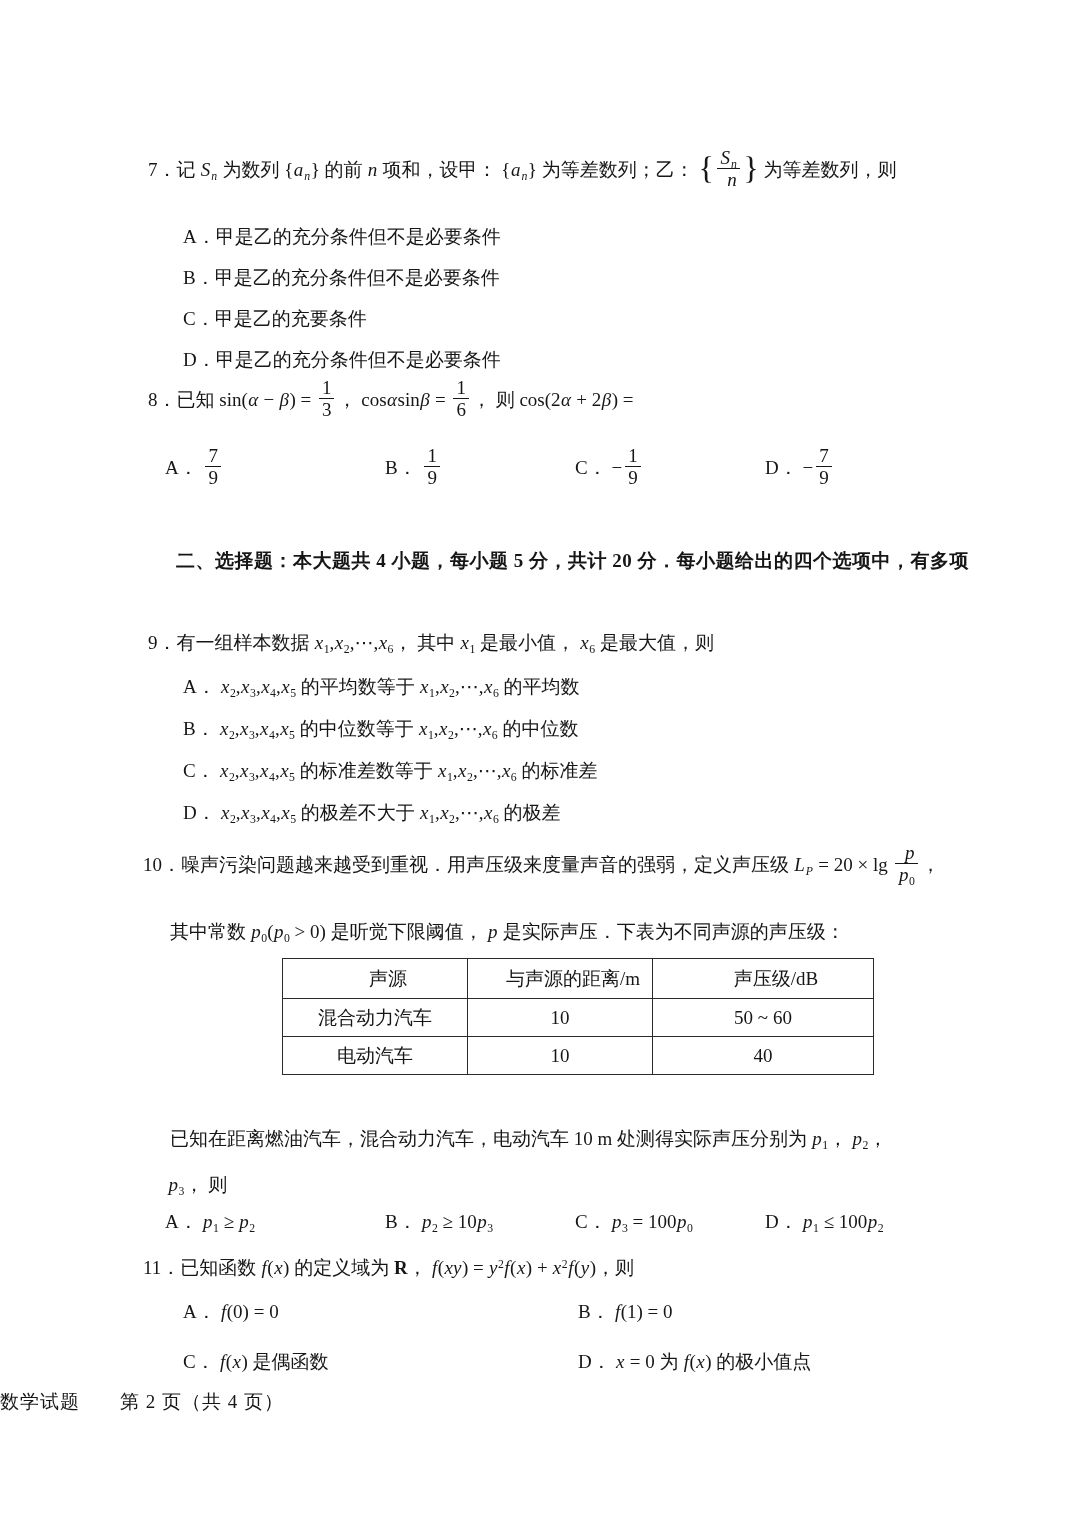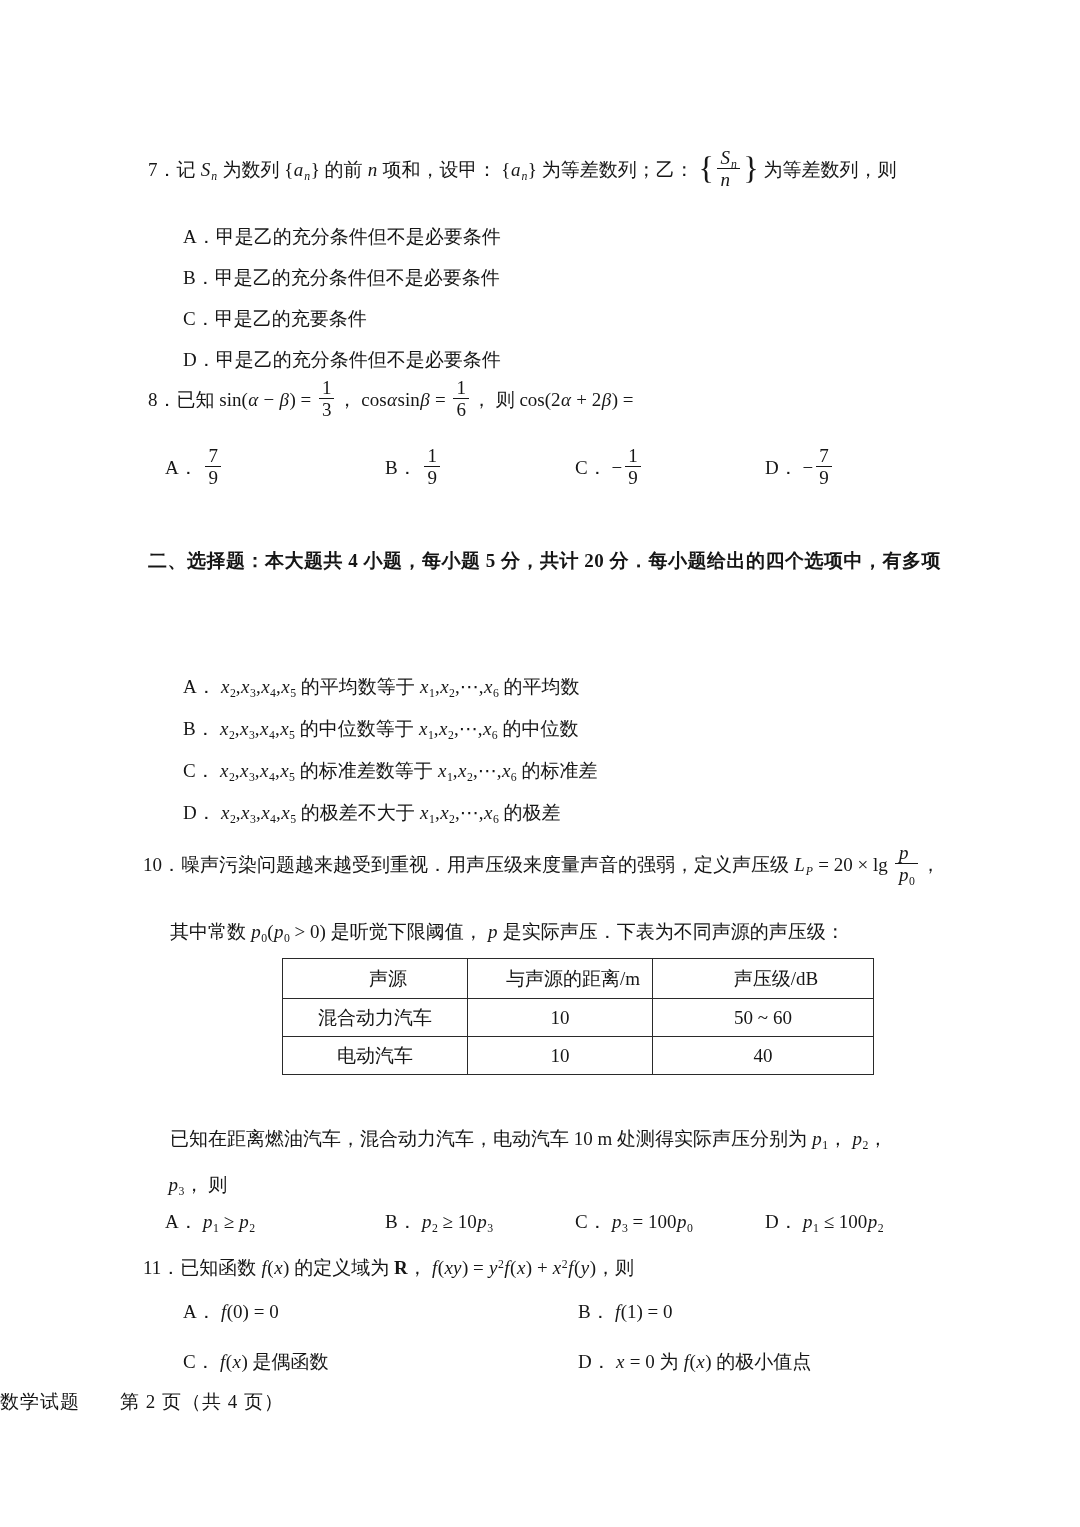--- a/index.html
+++ b/index.html
@@ -6,27 +6,27 @@
   .page{
     position:relative;
     width:1080px;height:1527px;
     background:#ffffff;
     font-family:"Liberation Serif","DejaVu Serif",serif;
     color:#161616;
     font-size:19px;
     overflow:hidden;
   }
   .ln{position:absolute;white-space:nowrap;line-height:30px;}
-  .hd{font-weight:bold;letter-spacing:0.5px;}
+  .hd{font-weight:bold;letter-spacing:0.5px;margin-left:28px;}
   .vi{font-style:italic;font-family:"Liberation Serif","DejaVu Serif",serif;padding:0 0.5px;}
   .vb{font-weight:bold;}
   sub{font-size:62%;vertical-align:-0.30em;line-height:0;}
   sup{font-size:62%;vertical-align:0.55em;line-height:0;}
   .frac{display:inline-block;vertical-align:middle;transform:translateY(-3px);
-        text-align:left;line-height:1.12;margin:0 3px;}
+        text-align:right;line-height:1.12;margin:0 3px;}
   .frac .num{display:block;padding:0 3px;}
   .frac .den{display:block;border-top:1.4px solid #161616;padding:0 3px;}
   .big{display:inline-block;font-size:170%;line-height:1;vertical-align:middle;transform:translateY(-4px);}
   .optrow{position:absolute;left:150px;width:880px;}
   .optrow .opt{position:absolute;white-space:nowrap;line-height:30px;}
   table.qtable{position:absolute;top:958px;left:282px;border-collapse:collapse;
                font-size:19px;color:#161616;}
   table.qtable th,table.qtable td{
     border:1.6px solid #2a2a2a;font-weight:normal;text-align:center;
     padding:0 6px;height:37px;}
@@ -48,20 +48,21 @@
   <div class="ln" style="top:380px;left:148px">8．已知 sin(<span class="vi">α</span> − <span class="vi">β</span>) = <span class="frac"><span class="num">1</span><span class="den">3</span></span>，  cos<span class="vi">α</span>sin<span class="vi">β</span> = <span class="frac"><span class="num">1</span><span class="den">6</span></span>，  则 cos(2<span class="vi">α</span> + 2<span class="vi">β</span>) =</div>
   <div class="optrow" style="top:448px">
     <span class="opt" style="left:15px">A． <span class="frac"><span class="num">7</span><span class="den">9</span></span></span>
     <span class="opt" style="left:235px">B． <span class="frac"><span class="num">1</span><span class="den">9</span></span></span>
     <span class="opt" style="left:425px">C． −<span class="frac"><span class="num">1</span><span class="den">9</span></span></span>
     <span class="opt" style="left:615px">D． −<span class="frac"><span class="num">7</span><span class="den">9</span></span></span>
   </div>
 
   <div class="ln hd" style="top:546px;left:148px">二、选择题：本大题共 4 小题，每小题 5 分，共计 20 分．每小题给出的四个选项中，有多项</div>
 
+  <div class="ln" style="top:628px;left:148px">9．有一组样本数据 <span class="vi">x</span><sub>1</sub>,<span class="vi">x</span><sub>2</sub>,⋯,<span class="vi">x</span><sub>6</sub>， 其中 <span class="vi">x</span><sub>1</sub> 是最小值， <span class="vi">x</span><sub>6</sub> 是最大值，则</div>
   <div class="ln" style="top:672px;left:183px">A． <span class="vi">x</span><sub>2</sub>,<span class="vi">x</span><sub>3</sub>,<span class="vi">x</span><sub>4</sub>,<span class="vi">x</span><sub>5</sub> 的平均数等于 <span class="vi">x</span><sub>1</sub>,<span class="vi">x</span><sub>2</sub>,⋯,<span class="vi">x</span><sub>6</sub> 的平均数</div>
   <div class="ln" style="top:714px;left:183px">B． <span class="vi">x</span><sub>2</sub>,<span class="vi">x</span><sub>3</sub>,<span class="vi">x</span><sub>4</sub>,<span class="vi">x</span><sub>5</sub> 的中位数等于 <span class="vi">x</span><sub>1</sub>,<span class="vi">x</span><sub>2</sub>,⋯,<span class="vi">x</span><sub>6</sub> 的中位数</div>
   <div class="ln" style="top:756px;left:183px">C． <span class="vi">x</span><sub>2</sub>,<span class="vi">x</span><sub>3</sub>,<span class="vi">x</span><sub>4</sub>,<span class="vi">x</span><sub>5</sub> 的标准差数等于 <span class="vi">x</span><sub>1</sub>,<span class="vi">x</span><sub>2</sub>,⋯,<span class="vi">x</span><sub>6</sub> 的标准差</div>
   <div class="ln" style="top:798px;left:183px">D． <span class="vi">x</span><sub>2</sub>,<span class="vi">x</span><sub>3</sub>,<span class="vi">x</span><sub>4</sub>,<span class="vi">x</span><sub>5</sub> 的极差不大于 <span class="vi">x</span><sub>1</sub>,<span class="vi">x</span><sub>2</sub>,⋯,<span class="vi">x</span><sub>6</sub> 的极差</div>
 
   <div class="ln" style="top:845px;left:143px">10．噪声污染问题越来越受到重视．用声压级来度量声音的强弱，定义声压级 <span class="vi">L</span><sub><span class="vi">P</span></sub> = 20 × lg <span class="frac"><span class="num"><span class="vi">p</span></span><span class="den"><span class="vi">p</span><sub>0</sub></span></span>，</div>
   <div class="ln" style="top:917px;left:170px">其中常数 <span class="vi">p</span><sub>0</sub>(<span class="vi">p</span><sub>0</sub> &gt; 0) 是听觉下限阈值， <span class="vi">p</span> 是实际声压．下表为不同声源的声压级：</div>
 
   <table class="qtable">
     <thead>

